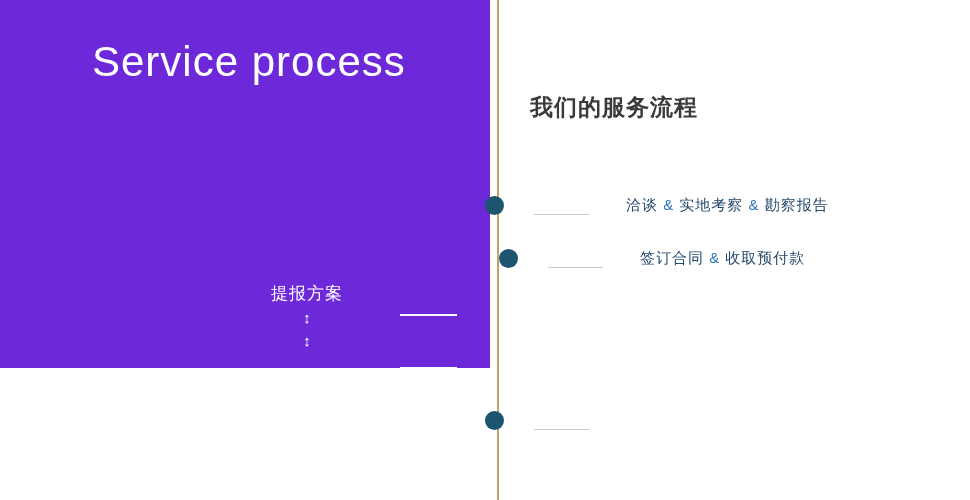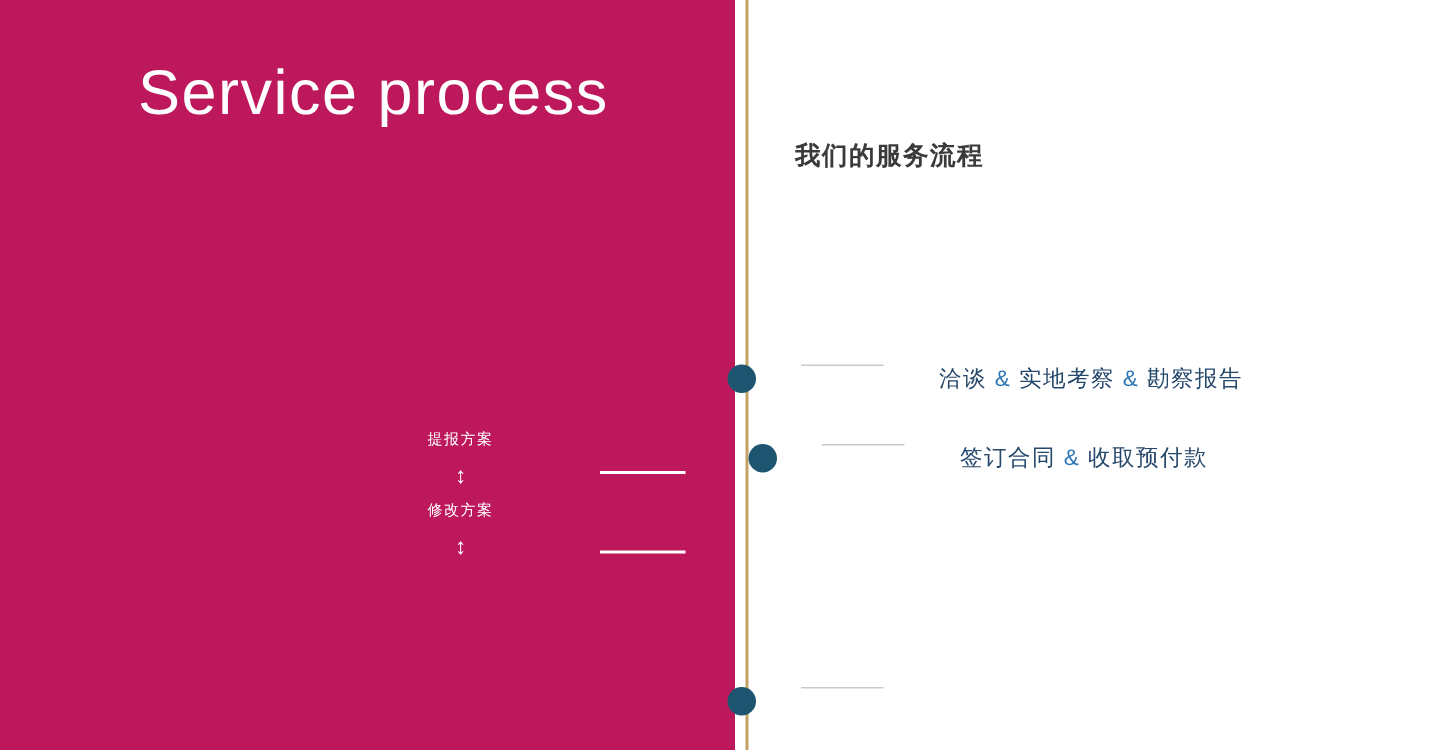--- a/index.html
+++ b/index.html
@@ -9,43 +9,43 @@
     height: 500px;
     overflow: hidden;
     background: #ffffff;
     font-family: "Liberation Sans", "DejaVu Sans", sans-serif;
   }
 
   
   .gold-panel {
     position: absolute;
     left: 0; top: 0;
-    width: 490px; height: 500px;
-    background: #be185d;
+    width: 490px; height: 368px;
+    background: #6d28d9;
   }
   .title {
     position: absolute;
     left: 92px; top: 38px;
     margin: 0;
     font-size: 42px;
     font-weight: 300;
     letter-spacing: 1px;
     color: #ffffff;
   }
 
   
   .flow {
     position: absolute;
     left: 255px; top: 282px;
     width: 104px;
     text-align: center;
     color: #ffffff;
   }
   .flow .step-label {
-    font-size: 10px;
+    font-size: 17px;
     line-height: 24px;
     letter-spacing: 1px;
   }
   .flow .arrow {
     font-size: 15px;
     line-height: 23px;
   }
 
   
   .connector {
@@ -63,34 +63,33 @@
     left: 497px; top: 0;
     width: 2px; height: 500px;
     background: #c3a266;
   }
 
   
   .section-heading {
     position: absolute;
     left: 530px; top: 92px;
     margin: 0;
-    font-size: 17px;
+    font-size: 23px;
     font-weight: bold;
     color: #3a3a3a;
     letter-spacing: 1px;
   }
 
   .step-row {
     position: absolute;
     left: 485px;
     height: 20px;
     display: flex;
-    align-items: flex-start;
+    align-items: flex-end;
     white-space: nowrap;
-    margin-top: 48px;
   }
   .row-1 { top: 195px; }
   .row-2 { top: 248px; padding-left: 14px; }
   .row-3 { top: 302px; }
   .row-4 { top: 357px; }
   .row-5 { top: 410px; }
 
   .dot {
     width: 19px; height: 19px;
     border-radius: 50%;
@@ -117,21 +116,20 @@
 <body>
 
 <div class="stage">
 
   <div class="gold-panel">
     <h1 class="title">Service process</h1>
 
     <div class="flow">
       <div class="step-label">提报方案</div>
       <div class="arrow">↕</div>
-      <div class="step-label">修改方案</div>
       <div class="arrow">↕</div>
     </div>
 
     <div class="connector connector-1"></div>
     <div class="connector connector-2"></div>
   </div>
 
   <div class="divider-line"></div>
 
   <h2 class="section-heading">我们的服务流程</h2>

